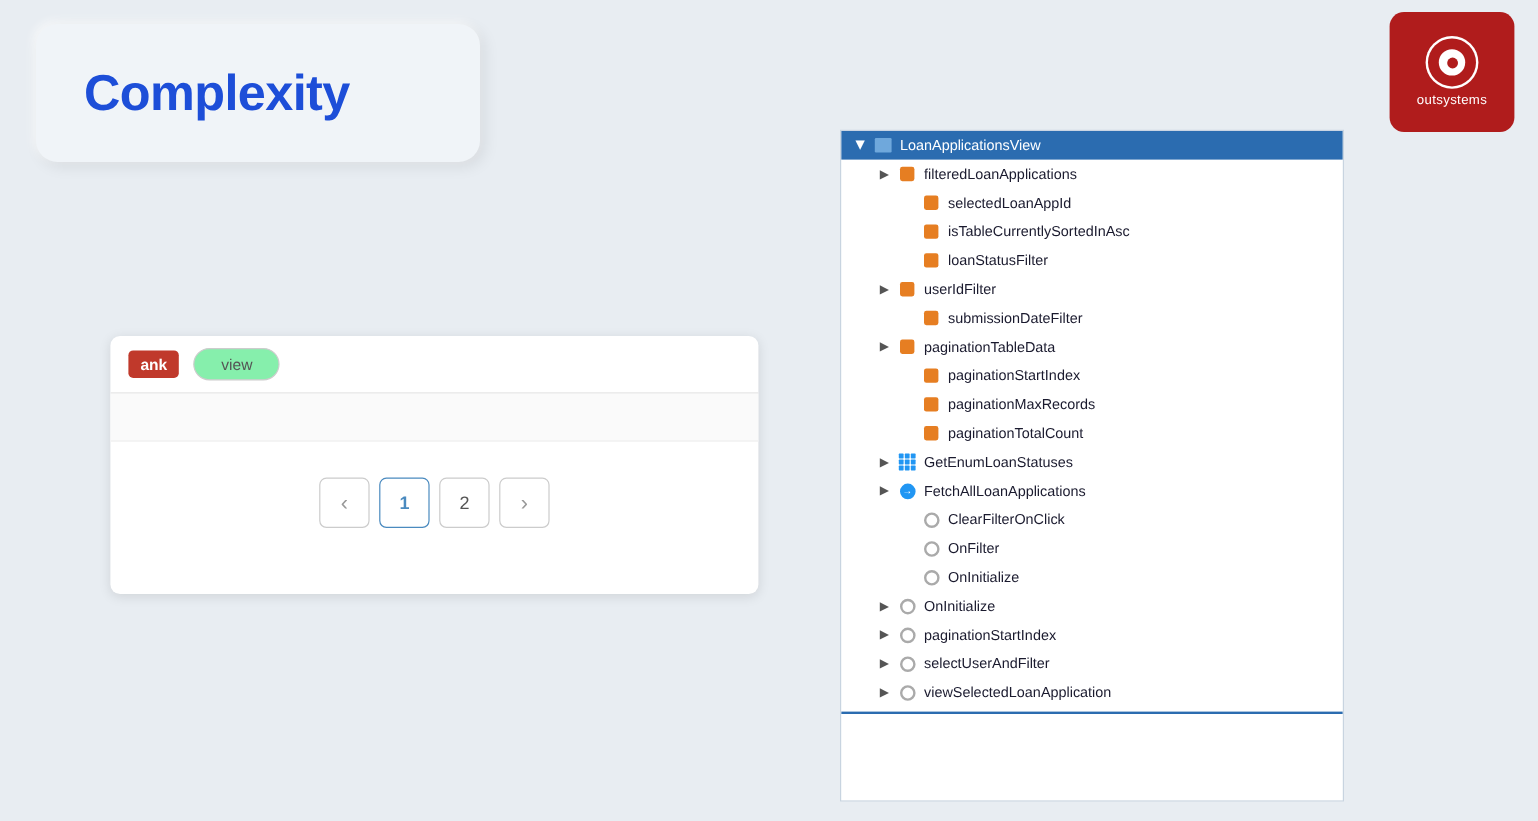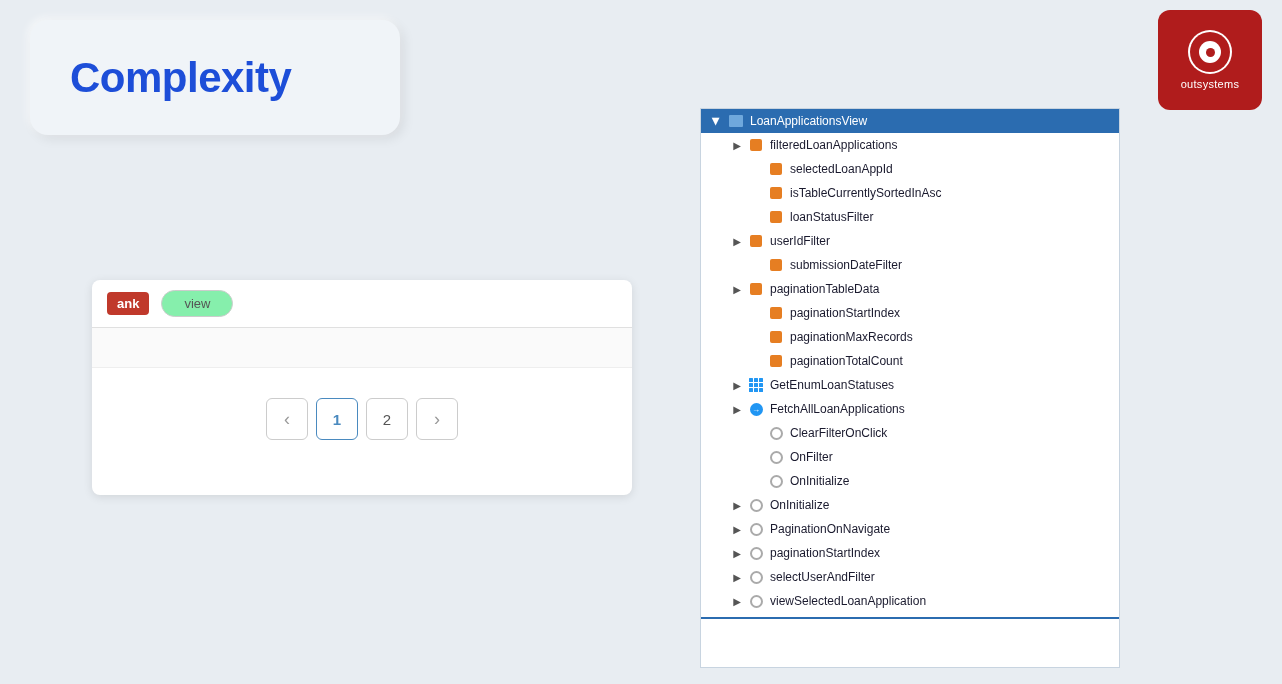--- a/index.html
+++ b/index.html
@@ -434,27 +434,20 @@
   </div>
 
   <div class="tree-item tree-indent-1">
     <span class="tree-arrow expanded"></span>
     <span class="tree-icon">
       <div class="icon-circle-action"></div>
     </span>
     <span class="tree-label">OnInitialize</span>
   </div>
 
-  <div class="tree-item tree-indent-1">
-    <span class="tree-arrow expanded"></span>
-    <span class="tree-icon">
-      <div class="icon-circle-action"></div>
-    </span>
-    <span class="tree-label">PaginationOnNavigate</span>
-  </div>
 
   <div class="tree-item tree-indent-1">
     <span class="tree-arrow expanded"></span>
     <span class="tree-icon">
       <div class="icon-circle-action"></div>
     </span>
     <span class="tree-label">paginationStartIndex</span>
   </div>
 
   <div class="tree-item tree-indent-1">

